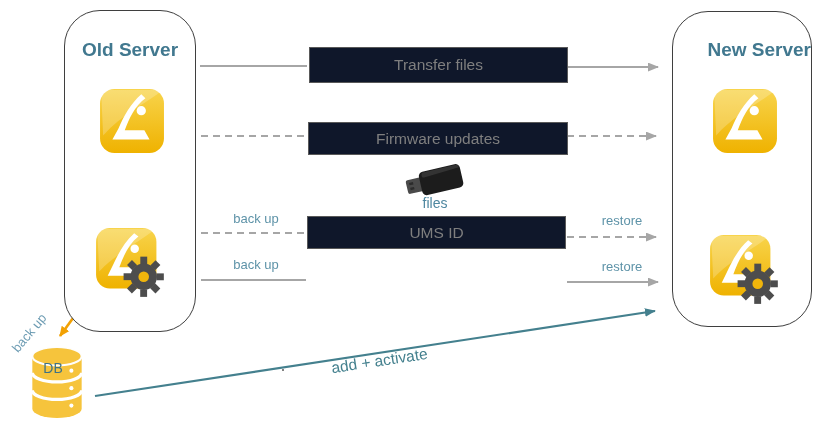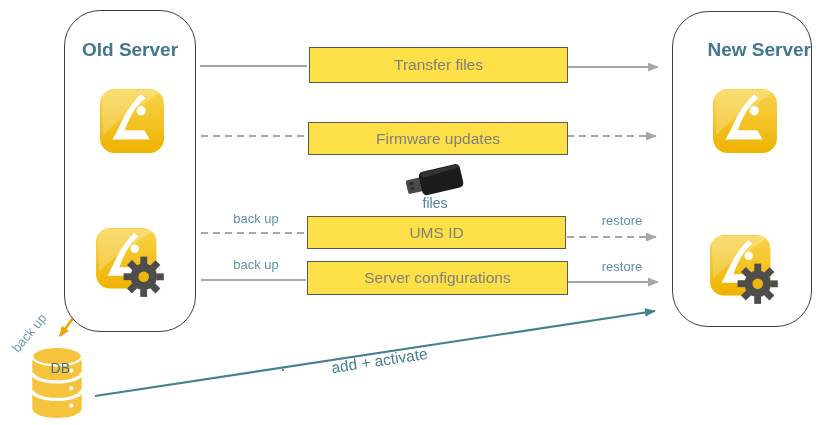--- a/index.html
+++ b/index.html
@@ -1,28 +1,28 @@
 <!DOCTYPE html>
 <html><head>
 <meta charset="utf-8">
 <style>
   html,body{margin:0;padding:0;background:#ffffff;}
   #canvas{position:relative;width:830px;height:425px;background:#ffffff;overflow:hidden;
           font-family:"Liberation Sans", sans-serif;}
   .server-box{position:absolute;background:#ffffff;border:1.6px solid #3f3f3f;border-radius:36px;}
   .server-title{position:absolute;width:100%;text-align:center;font-weight:bold;font-size:19px;color:#41788F;}
-  .step-box{position:absolute;background:#fde047;border:1.4px solid #595959;
+  .step-box{position:absolute;background:#0f172a;border:1.4px solid #595959;
             display:flex;align-items:center;justify-content:center;
             font-size:15.5px;color:#7F7F7F;}
   .mini-label{position:absolute;font-size:13px;color:#5E93A8;text-align:center;}
   .copy-label{position:absolute;font-size:14px;color:#4E87A0;text-align:center;}
   .rot-backup{position:absolute;font-size:13px;color:#6D9CB3;transform:rotate(-50deg);transform-origin:center;}
   .add-activate{position:absolute;font-size:15.5px;color:#44808E;transform:rotate(-8.6deg);
                 transform-origin:center;text-align:center;}
-  .db-label{position:absolute;font-size:14px;color:#3E7285;text-align:right;}
+  .db-label{position:absolute;font-size:14px;color:#3E7285;text-align:center;}
   .abs{position:absolute;}
   svg{display:block;}
   .overlay{position:absolute;left:0;top:0;pointer-events:none;}
   .tiny-dot{position:absolute;width:2px;height:2px;background:#595959;border-radius:50%;}
 </style>
 </head>
 <body>
 
 <div id="canvas">
 
@@ -136,23 +136,20 @@
 
   <div class="step-box" style="left:309px;top:47px;width:257px;height:34px;">
     <span>Transfer files</span>
   </div>
   <div class="step-box" style="left:307px;top:216px;width:257px;height:31px;">
     <span>UMS ID</span>
   </div>
   <div class="step-box" style="left:308px;top:122px;width:258px;height:31px;">
     <span>Firmware updates</span>
   </div>
-  <div class="step-box" style="left:307px;top:261px;width:259px;height:32px;">
-    <span>Server configurations</span>
-  </div>
 
   <div class="mini-label" style="left:216px;top:211px;width:80px;">back up</div>
   <div class="mini-label" style="left:216px;top:257px;width:80px;">back up</div>
   <div class="mini-label" style="left:582px;top:213px;width:80px;">restore</div>
   <div class="mini-label" style="left:582px;top:259px;width:80px;">restore</div>
 
   <svg class="abs" style="left:400px;top:161px;" width="70" height="38" viewBox="0 0 70 38">
     <g transform="rotate(-13 35 19)">
       <rect x="6" y="13" width="16" height="14" rx="2" fill="#4A4A4A"></rect>
       <rect x="9" y="16" width="4" height="2.5" fill="#2B2B2B"></rect>

